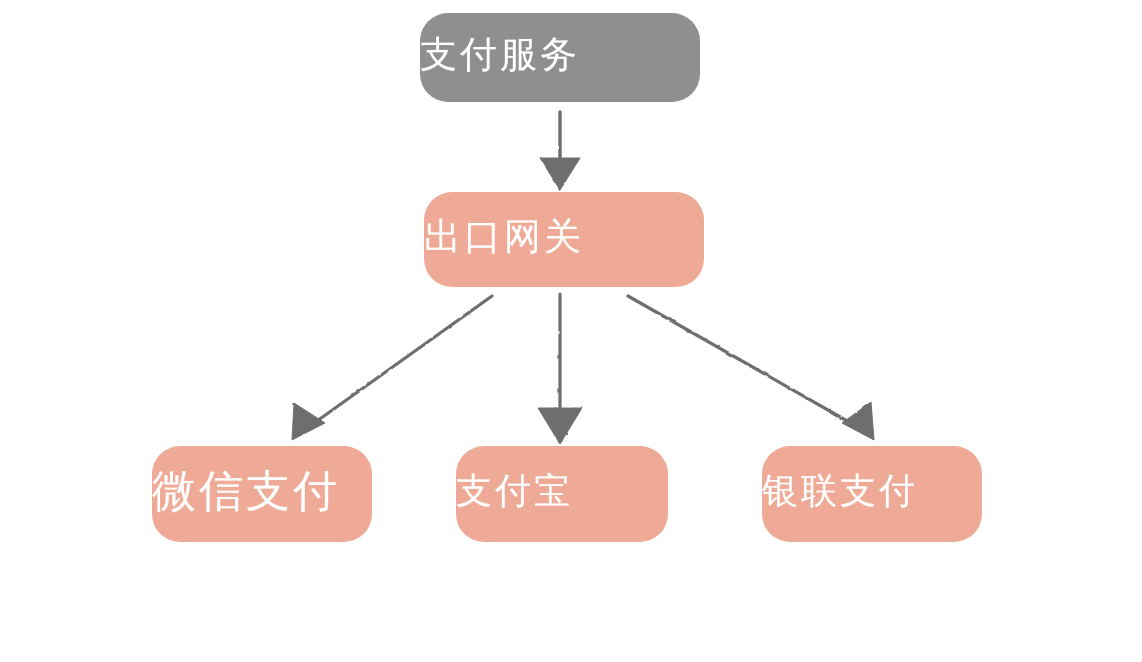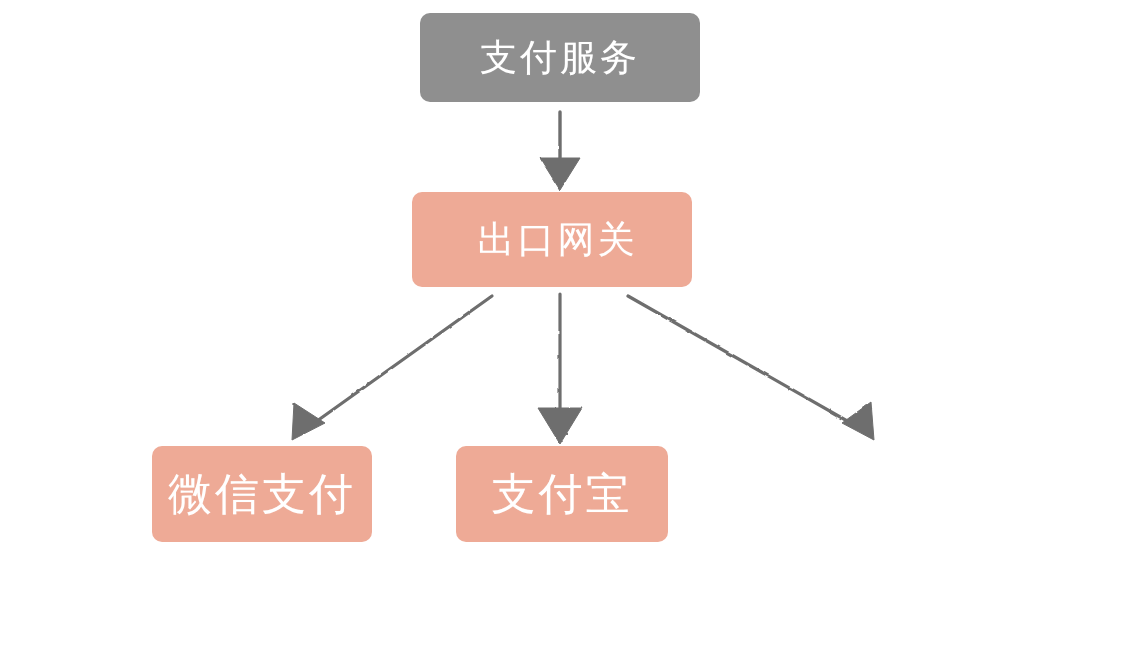--- a/index.html
+++ b/index.html
@@ -14,71 +14,71 @@
     position: relative;
     width: 1142px;
     height: 662px;
     background: #ffffff;
     overflow: hidden;
   }
   .node {
     position: absolute;
     display: flex;
     align-items: center;
-    justify-content: center;
-    border-radius: 10px;
+    justify-content: flex-start;
+    border-radius: 28px;
     box-sizing: border-box;
     color: #ffffff;
     letter-spacing: 3px;
     user-select: none;
+    font-family: Liberation Mono, monospace;
   }
   .node-label {
     display: block;
     text-align: center;
     line-height: 1;
     white-space: nowrap;
     font-weight: 400;
     text-shadow: 0 0 1px rgba(255,255,255,0.35);
   }
   #node-service {
     left: 420px;
     top: 13px;
     width: 280px;
     height: 89px;
     background: #8f8f8f;
   }
   #node-service .node-label { font-size: 37px; }
 
   #node-gateway {
-    left: 412px;
+    left: 424px;
     top: 192px;
     width: 280px;
     height: 95px;
     background: #eeaa96;
-    padding-left: 11px;
   }
   #node-gateway .node-label { font-size: 37px; }
 
   #node-wechat {
     left: 152px;
     top: 446px;
     width: 220px;
     height: 96px;
     background: #eeaa96;
   }
   #node-wechat .node-label { font-size: 44px; }
 
   #node-alipay {
     left: 456px;
     top: 446px;
     width: 212px;
     height: 96px;
     background: #eeaa96;
   }
-  #node-alipay .node-label { font-size: 44px; }
+  #node-alipay .node-label { font-size: 36px; }
 
   #node-unionpay {
     left: 762px;
     top: 446px;
     width: 220px;
     height: 96px;
     background: #eeaa96;
   }
   #node-unionpay .node-label { font-size: 36px; }
 
@@ -149,15 +149,18 @@
   </div>
 
   <div class="node" id="node-wechat">
     <span class="node-label">微信支付</span>
   </div>
 
   <div class="node" id="node-alipay">
     <span class="node-label">支付宝</span>
   </div>
 
+  <div class="node" id="node-unionpay">
+    <span class="node-label">银联支付</span>
+  </div>
 
 
 </div>
 
 </body></html>

